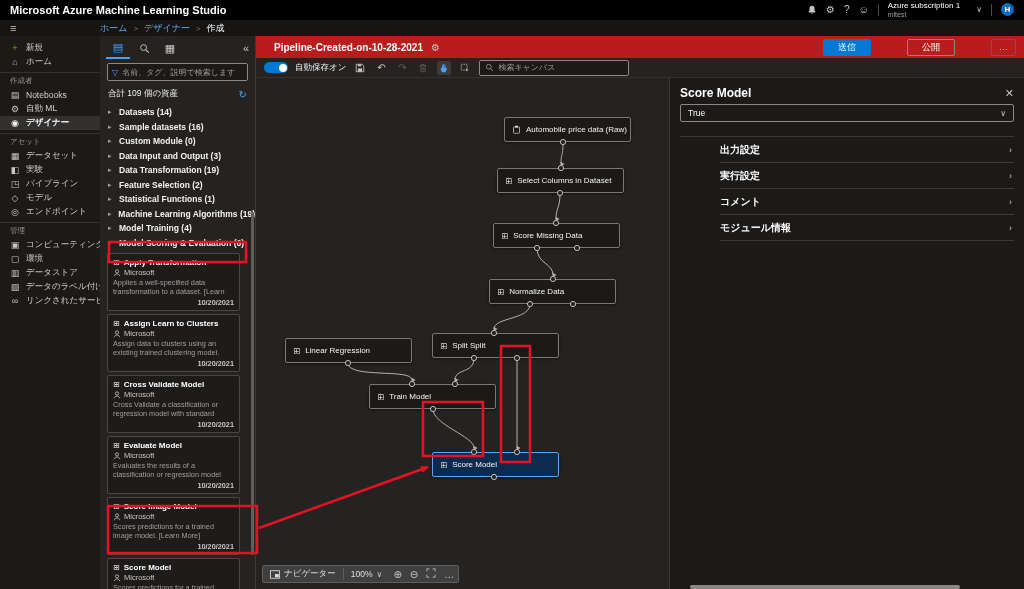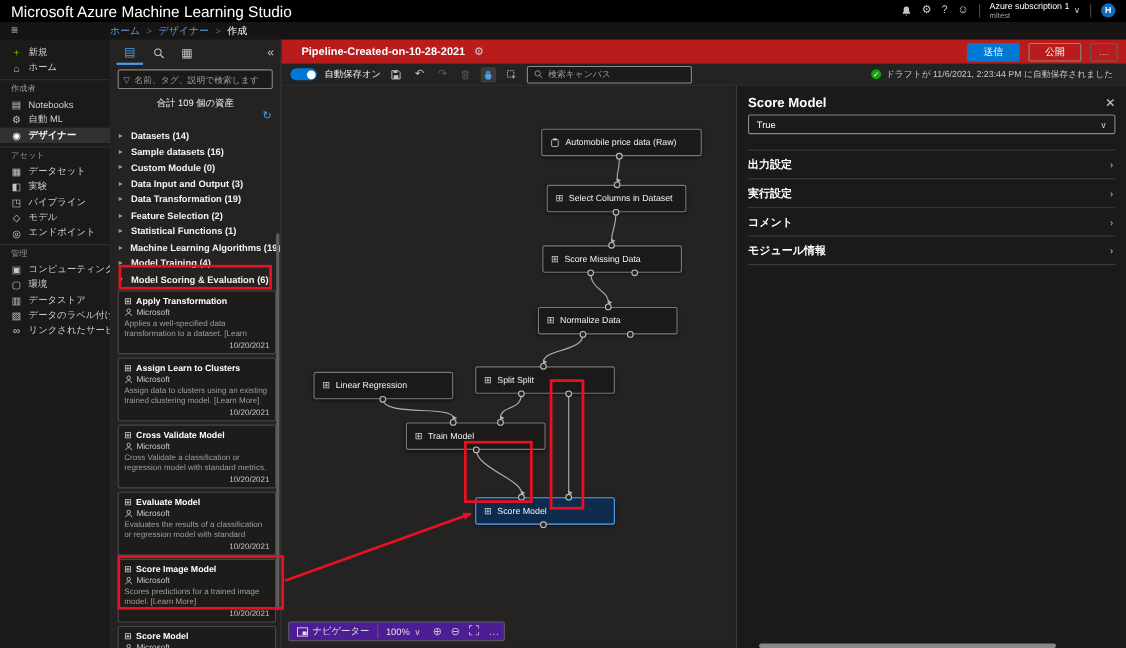--- a/index.html
+++ b/index.html
@@ -2,25 +2,25 @@
 <html><head>
 <meta charset="utf-8">
 <style>
   * { margin:0; padding:0; box-sizing:border-box; }
   html,body { background:#000; }
   body { font-family:"Liberation Sans","DejaVu Sans",sans-serif; }
   .screen { position:relative; width:1024px; height:589px; overflow:hidden; background:#1b1a19; color:#f3f2f1; }
 
   
   .topbar { height:20px; background:#000; display:flex; align-items:center; padding:0 10px; }
-  .topbar .app-title { font-size:14px; font-weight:normal; color:#fff; }
+  .topbar .app-title { font-size:11px; font-weight:bold; color:#fff; }
   .topbar .tb-right { margin-left:auto; display:flex; align-items:center; gap:9px; }
   .tb-icon { color:#c8c6c4; font-size:10px; line-height:1; display:flex; align-items:center; cursor:pointer; }
   .tb-sep { width:1px; height:12px; background:#4a4846; }
-  .sub-block { display:flex; align-items:center; gap:4px; cursor:pointer; }
+  .sub-block { display:flex; align-items:center; gap:16px; cursor:pointer; }
   .sub-texts { display:flex; flex-direction:column; line-height:1.05; }
   .sub-name { font-size:8px; color:#fff; }
   .sub-ws { font-size:7px; color:#a19f9d; }
   .chev { color:#c8c6c4; font-size:8px; }
   .avatar { width:13px; height:13px; border-radius:50%; background:#0f6cbd; color:#fff; font-size:8px; font-weight:bold; display:flex; align-items:center; justify-content:center; }
 
   
   .crumbrow { height:16px; background:#161514; display:flex; align-items:center; font-size:9px; }
   .burger { width:100px; padding-left:10px; color:#c8c6c4; font-size:11px; cursor:pointer; }
   .crumb a { color:#5ea2ef; text-decoration:none; cursor:pointer; }
@@ -43,40 +43,40 @@
   
   .palette { width:156px; background:#242322; border-right:1px solid #3b3a39; flex:none; position:relative; display:flex; flex-direction:column; overflow:hidden; }
   .pal-tabs { height:24px; display:flex; align-items:center; gap:2px; padding:0 6px; }
   .pal-tab { width:24px; height:22px; display:flex; align-items:center; justify-content:center; color:#c8c6c4; font-size:11px; cursor:pointer; }
   .pal-tab.active { color:#479ef5; border-bottom:2px solid #479ef5; }
   .pal-collapse { margin-left:auto; color:#c8c6c4; font-size:11px; cursor:pointer; }
   .pal-search { margin:3px 7px 4px 7px; height:18px; border:1px solid #8a8886; border-radius:2px; display:flex; align-items:center; padding:0 4px; gap:4px; background:#1b1a19; }
   .pal-search .funnel { color:#4ea0ee; font-size:8px; }
   .pal-search input { flex:1; min-width:0; background:transparent; border:none; outline:none; color:#f3f2f1; font-size:8px; font-family:inherit; }
   .pal-search input::placeholder { color:#a19f9d; }
-  .pal-total { display:flex; align-items:center; padding:3px 8px; font-size:8.5px; color:#f3f2f1;flex-direction:column; }
+  .pal-total { display:flex; align-items:center; padding:3px 8px; font-size:8.5px; color:#f3f2f1; }
   .pal-total .refresh { margin-left:auto; color:#4ea0ee; font-size:10px; cursor:pointer; }
   .pal-list { flex:1; overflow:hidden; padding:2px 0 0 0; }
   .pal-group { height:14.5px; display:flex; align-items:center; gap:4px; padding-left:8px; font-size:8.5px; font-weight:bold; color:#f3f2f1; cursor:pointer; white-space:nowrap; }
   .pal-group .tw { color:#a19f9d; font-size:7px; width:7px; }
-  .pal-card { margin:3px 4px 3px 7px; background:#1d1c1b; border:1px solid #4a4846; border-radius:2px; padding:4px 5px 3px 5px; cursor:pointer; }
+  .pal-card { margin:3px 15px 3px 7px; background:#1d1c1b; border:1px solid #4a4846; border-radius:2px; padding:4px 5px 3px 5px; cursor:pointer; }
   .pal-card .t { display:flex; align-items:center; gap:4px; font-size:8px; font-weight:bold; color:#fff; white-space:nowrap; overflow:hidden; }
   .pal-card .t .mic { color:#c8c6c4; font-size:8px; }
   .pal-card .v { display:flex; align-items:center; gap:3px; font-size:7.5px; color:#c8c6c4; margin-top:1px; }
   .pal-card .d { font-size:7.3px; color:#a19f9d; line-height:1.25; margin-top:1px; max-height:19px; overflow:hidden; }
-  .pal-card .dt { text-align:right; font-size:7.3px; color:#c8c6c4; margin-top:1px; }
+  .pal-card .dt { text-align:right; font-size:7.3px; color:#c8c6c4; margin-top:1px;font-weight:bold; }
   .pal-scrollbar { position:absolute; right:1px; top:176px; width:3px; height:343px; background:#605e5c; border-radius:2px; }
 
   
   .work { flex:1; display:flex; flex-direction:column; min-width:0; }
   .work-title { height:22px; background:#b91c1c; display:flex; align-items:center; padding:0 8px 0 18px; gap:8px; }
   .pipe-title { font-size:10px; font-weight:bold; color:#fff; }
   .gear { color:#c8c6c4; font-size:10px; cursor:pointer; }
   .wt-spacer { flex:1; }
-  .btn { height:17px; font-size:9px; font-family:inherit; border-radius:2px; padding:0 14px; cursor:pointer; }
+  .btn { height:17px; font-size:9px; font-family:inherit; border-radius:2px; padding:0 14px; cursor:pointer;margin-left:28px; }
   .btn-primary { background:#0078d4; border:1px solid #0078d4; color:#fff; }
   .btn-secondary { background:transparent; border:1px solid #8a8886; color:#fff; }
   .btn-more { background:transparent; border:1px solid #605e5c; color:#c8c6c4; padding:0 7px; }
   .work-toolbar { height:20px; background:#242322; border-bottom:1px solid #323130; display:flex; align-items:center; gap:7px; padding:0 8px 0 8px; }
   .toggle { width:24px; height:11px; border-radius:6px; background:#0078d4; position:relative; cursor:pointer; flex:none; }
   .toggle::after { content:""; position:absolute; right:1.5px; top:1.5px; width:8px; height:8px; border-radius:50%; background:#fff; }
   .tb-label { font-size:8.5px; color:#f3f2f1; }
   .tool { width:14px; height:14px; display:flex; align-items:center; justify-content:center; color:#c8c6c4; font-size:10px; cursor:pointer; border-radius:2px; }
   .tool.dim { color:#605e5c; }
   .tool.sel { background:#3b3a39; color:#4ea0ee; }
@@ -87,37 +87,37 @@
   .check { width:9px; height:9px; border-radius:50%; background:#13a10e; color:#fff; font-size:7px; display:flex; align-items:center; justify-content:center; }
 
   .work-body { flex:1; display:flex; min-height:0; }
 
   
   .canvas { position:relative; flex:1; background:#242322; overflow:hidden; }
   .node { position:absolute; display:flex; align-items:center; gap:5px; padding-left:7px; background:#1b1a19; border:1px solid #7a7875; border-radius:2px; font-size:8px; color:#f3f2f1; cursor:pointer; box-shadow:0 1px 3px rgba(0,0,0,.45); z-index:2; white-space:nowrap; overflow:hidden; }
   .node .nic { color:#d2d0ce; font-size:8.5px; display:flex; align-items:center; }
   .node.selected { background:#0c2b4d; border:1.5px solid #5ca4ed; }
   .edge-layer { position:absolute; left:0; top:0; z-index:3; pointer-events:none; }
-  .navbar { position:absolute; left:6px; top:487px; height:18px; display:flex; align-items:center; background:#4c1d95; border:1px solid #605e5c; border-radius:2px; font-size:8.5px; color:#e1dfdd; z-index:4; }
+  .navbar { position:absolute; left:6px; top:487px; height:18px; display:flex; align-items:center; background:#404040; border:1px solid #605e5c; border-radius:2px; font-size:8.5px; color:#e1dfdd; z-index:4; }
   .navbar .seg { display:flex; align-items:center; gap:4px; padding:0 7px; height:100%; cursor:pointer; }
   .navbar .divider { width:1px; height:12px; background:#605e5c; }
   .navbar .zi { font-size:10px; color:#c8c6c4; padding:0 4px; cursor:pointer; }
 
   
   .props { width:355px; flex:none; background:#1b1a19; border-left:1px solid #3b3a39; position:relative; padding:8px 10px 0 10px; }
   .props-head { display:flex; align-items:center; }
   .props-title { font-size:12px; font-weight:bold; color:#fff; }
   .props-close { margin-left:auto; color:#c8c6c4; font-size:11px; cursor:pointer; }
   .param-label { margin-top:12px; font-size:8.5px; color:#f3f2f1; display:flex; align-items:center; gap:3px; }
   .param-label .info { color:#c8c6c4; font-size:8px; }
   .param-label .req { color:#e81123; }
   .dropdown { margin-top:4px; height:18px; border:1px solid #8a8886; border-radius:2px; display:flex; align-items:center; padding:0 7px; font-size:8.5px; color:#fff; cursor:pointer; background:#1b1a19; }
   .dropdown .dchev { margin-left:auto; color:#c8c6c4; font-size:8px; }
   .accordion { margin-top:14px; border-top:1px solid #3b3a39; }
-  .acc-row { height:26px; display:flex; align-items:center; font-size:10px; font-weight:bold; color:#fff; border-bottom:1px solid #3b3a39; cursor:pointer; }
+  .acc-row { height:26px; display:flex; align-items:center; font-size:10px; font-weight:bold; color:#fff; border-bottom:1px solid #3b3a39; cursor:pointer;margin-left:40px; }
   .acc-row .rchev { margin-left:auto; color:#a19f9d; font-size:9px; padding-right:2px; }
   .props-hscroll { position:absolute; left:20px; bottom:0; width:270px; height:4px; background:#8a8886; border-radius:2px; }
 
   
   .anno { position:absolute; left:0; top:0; z-index:50; pointer-events:none; }
 </style>
 </head>
 <body>
 
 <div class="screen">
@@ -415,24 +415,20 @@
               <rect x="1.5" y="1.5" width="7" height="7" fill="none" stroke="currentColor" stroke-dasharray="1.6 1.2"></rect>
               <path d="M6.8 6.8l3.6 1.6-1.6.5-.5 1.6z" fill="currentColor"></path>
             </svg>
         </span>
         <div class="canvas-search">
           <svg width="9" height="9" viewBox="0 0 12 12">
               <circle cx="5" cy="5" r="3.2" fill="none" stroke="#a19f9d"></circle>
               <path d="M7.5 7.5L10.6 10.6" stroke="#a19f9d" stroke-width="1.2"></path>
             </svg>
           <input placeholder="検索キャンバス" style="">
-        </div>
-        <div class="autosave-status">
-          <span class="check">✓</span>
-          <span>ドラフトが 11/6/2021, 2:23:44 PM に自動保存されました</span>
         </div>
       </div>
 
       <div class="work-body">
 
         <div class="canvas" id="canvas">
           <div class="navbar">
             <span class="seg">
               <svg width="10" height="9" viewBox="0 0 12 10">
                   <rect x="0.5" y="0.5" width="11" height="9" fill="none" stroke="currentColor"></rect>
@@ -481,21 +477,21 @@
               <circle cx="218" cy="280" r="2.6" fill="#242322" stroke="#bfbdbb" stroke-width="1"></circle>
               <circle cx="261" cy="280" r="2.6" fill="#242322" stroke="#bfbdbb" stroke-width="1"></circle>
               <circle cx="92" cy="285" r="2.6" fill="#242322" stroke="#bfbdbb" stroke-width="1"></circle>
               <circle cx="156" cy="306" r="2.6" fill="#242322" stroke="#bfbdbb" stroke-width="1"></circle>
               <circle cx="199" cy="306" r="2.6" fill="#242322" stroke="#bfbdbb" stroke-width="1"></circle>
               <circle cx="177" cy="331" r="2.6" fill="#242322" stroke="#bfbdbb" stroke-width="1"></circle>
               <circle cx="218" cy="374" r="2.6" fill="#242322" stroke="#bfbdbb" stroke-width="1"></circle>
               <circle cx="261" cy="374" r="2.6" fill="#242322" stroke="#bfbdbb" stroke-width="1"></circle>
               <circle cx="238" cy="399" r="2.6" fill="#242322" stroke="#bfbdbb" stroke-width="1"></circle>
             </svg>
-            <div class="node" style="left: 236px; top: 39px; width: 146px; height: 25px;">
+            <div class="node" style="left: 248px; top: 39px; width: 127px; height: 25px;">
               <span class="nic">
                 <svg width="9" height="9" viewBox="0 0 12 12">
                   <rect x="2" y="2.5" width="8" height="8.5" rx="1" fill="none" stroke="currentColor"></rect>
                   <rect x="4" y="1" width="4" height="2.5" fill="currentColor"></rect>
                 </svg>
               </span>
               <span>Automobile price data (Raw)</span>
             </div>
             <div class="node" style="left: 241px; top: 90px; width: 127px; height: 25px;">
               <span class="nic">⊞</span>

